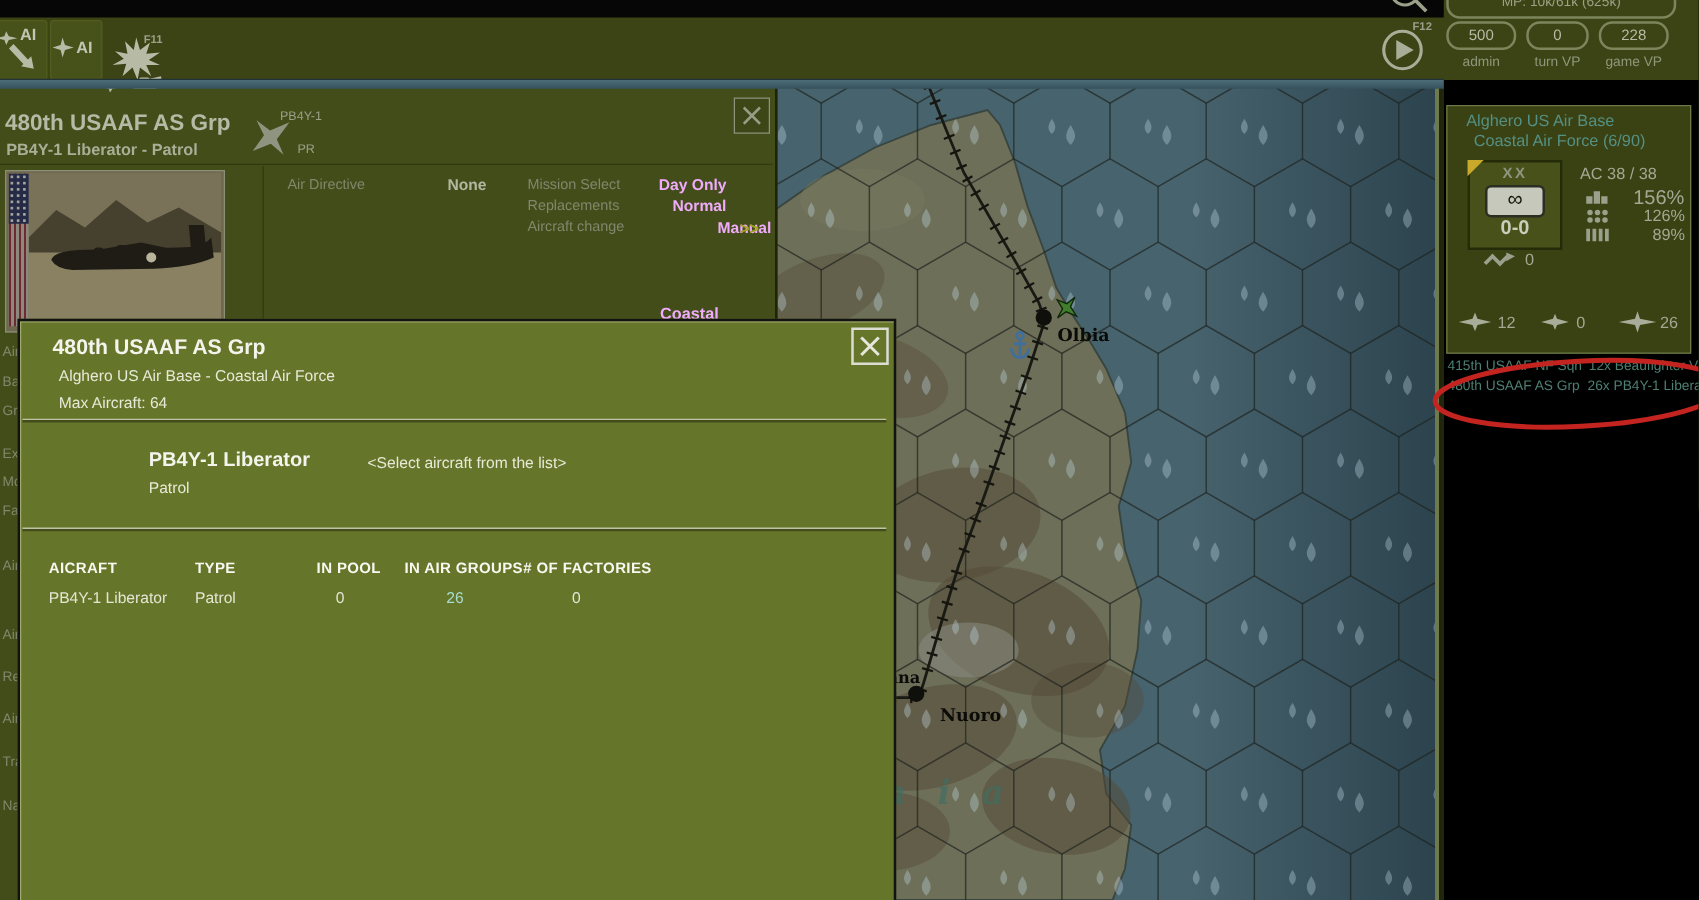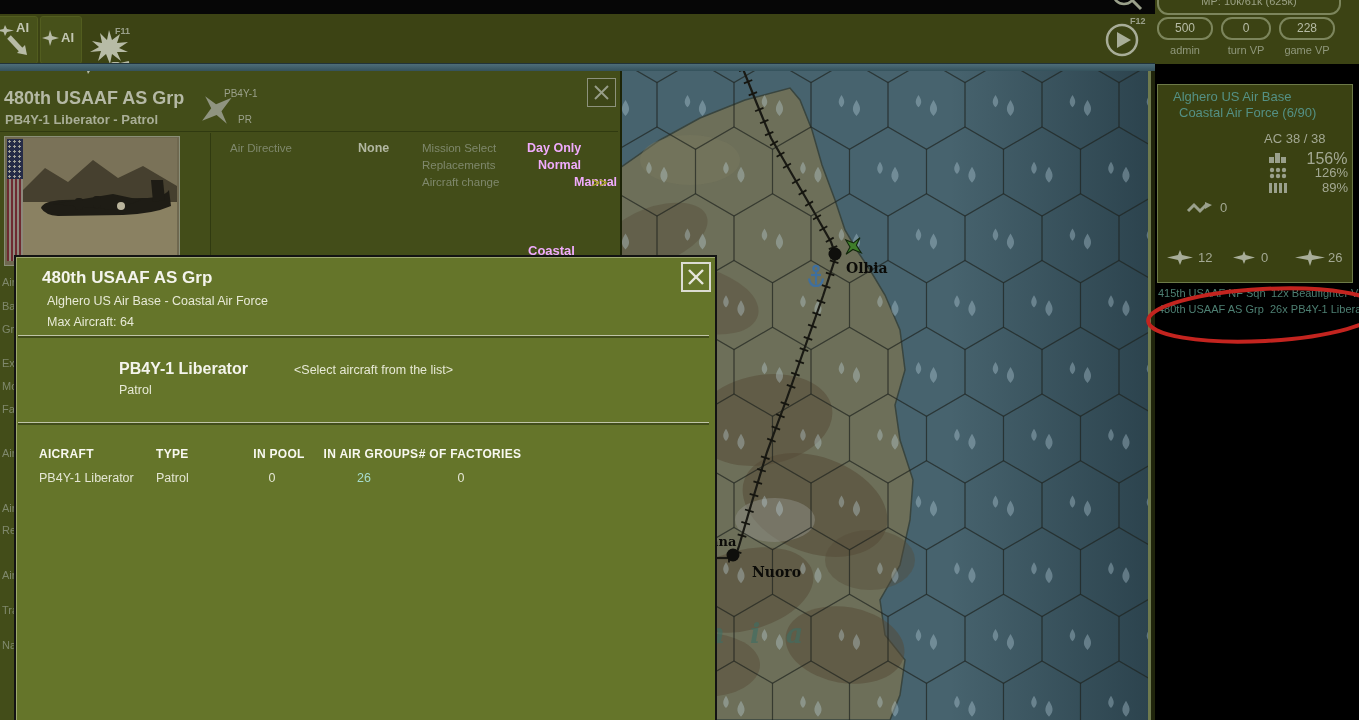--- a/index.html
+++ b/index.html
@@ -560,31 +560,37 @@
     <span class="set-val-teal abs" style="left:528px;top:173px;font-size:13px;">Coastal</span>
 
     <span class="left-cut-label abs" style="top:206px;">Air</span>
     <span class="left-cut-label abs" style="top:230px;">Ba</span>
     <span class="left-cut-label abs" style="top:253px;">Grp</span>
     <span class="left-cut-label abs" style="top:287px;">Ex</span>
     <span class="left-cut-label abs" style="top:310px;">Mc</span>
     <span class="left-cut-label abs" style="top:333px;">Fa</span>
     <span class="left-cut-label abs" style="top:377px;">Air</span>
     <span class="left-cut-label abs" style="top:432px;">Air</span>
-    <span class="left-cut-label abs" style="top:454px;text-align:center;">Re</span>
+    <span class="left-cut-label abs" style="top:466px;text-align:center;">Re</span>
     <span class="left-cut-label abs" style="top:499px;">Air</span>
     <span class="left-cut-label abs" style="top:534px;">Tra</span>
     <span class="left-cut-label abs" style="top:569px;">Na</span>
   </div>
 
   <div id="rightcol" class="abs">
     <div id="panel" class="abs">
       <div class="teal-dim abs" style="left:15px;top:4px;font-size:13px;">Alghero US Air Base</div>
       <div class="teal-dim abs" style="left:21px;top:20px;font-size:13px;">Coastal Air Force  (6/90)</div>
 
+      <div class="abs" style="left:16px;top:43px;width:72px;height:68px;background:#49511b;border:2px solid #232b08;">
+        <div class="abs" style="left:-2px;top:-2px;width:0;height:0;border-top:13px solid #c8a92c;border-right:13px solid transparent;"></div>
+        <div class="abs" style="left:0;top:1px;width:72px;text-align:center;color:#8e9480;font-size:12px;font-weight:bold;letter-spacing:2px;">XX</div>
+        <div class="abs" style="left:12px;top:18px;width:44px;height:22px;background:#c6c8bc;border:2px solid #2b2e22;border-radius:5px;text-align:center;line-height:20px;color:#15150f;font-size:17px;">∞</div>
+        <div class="abs" style="left:0;top:44px;width:72px;text-align:center;color:#c9cdb9;font-size:16px;font-weight:bold;">0-0</div>
+      </div>
       <div class="panel-gray abs" style="left:106px;top:46px;font-size:13px;">AC  38 / 38</div>
 
       <svg class="abs" style="left:110px;top:67px;" width="20" height="12">
         <rect x="1" y="5" width="5" height="6" fill="#9aa08c"></rect>
           <rect x="7" y="1" width="5" height="10" fill="#9aa08c"></rect>
           <rect x="13" y="5" width="5" height="6" fill="#9aa08c"></rect>
       </svg>
       <div class="panel-gray abs" style="left:148px;top:65px;width:42px;text-align:center;font-size:16px;">156%</div>
       <svg class="abs" style="left:110px;top:82px;" width="20" height="12">
         <g fill="#9aa08c">

